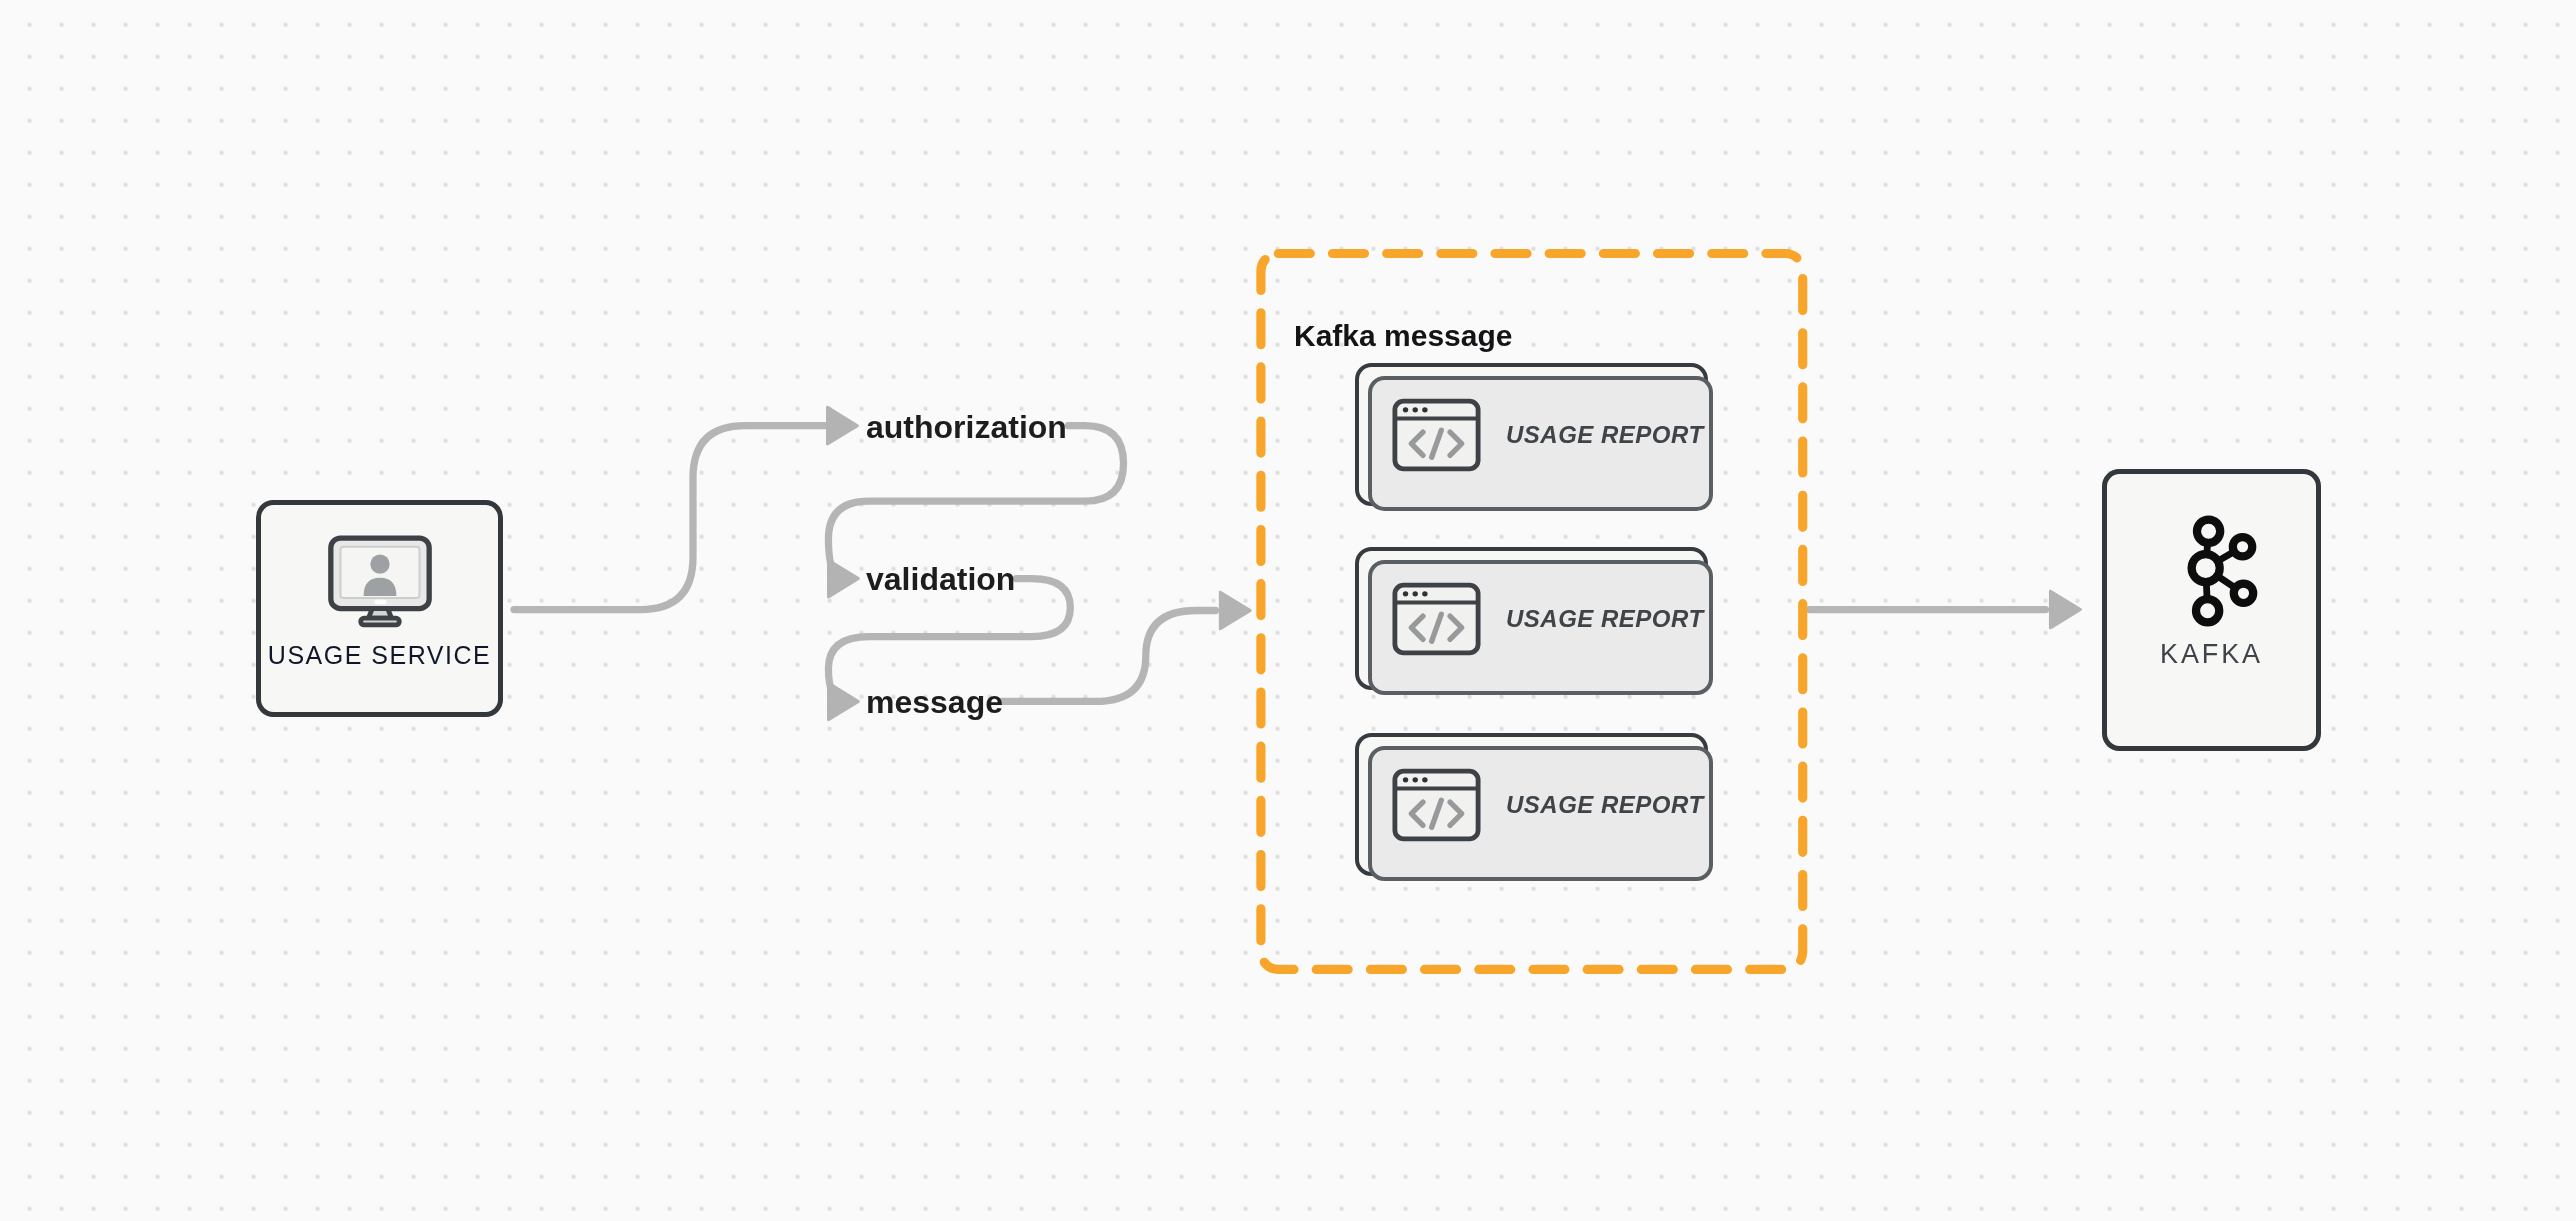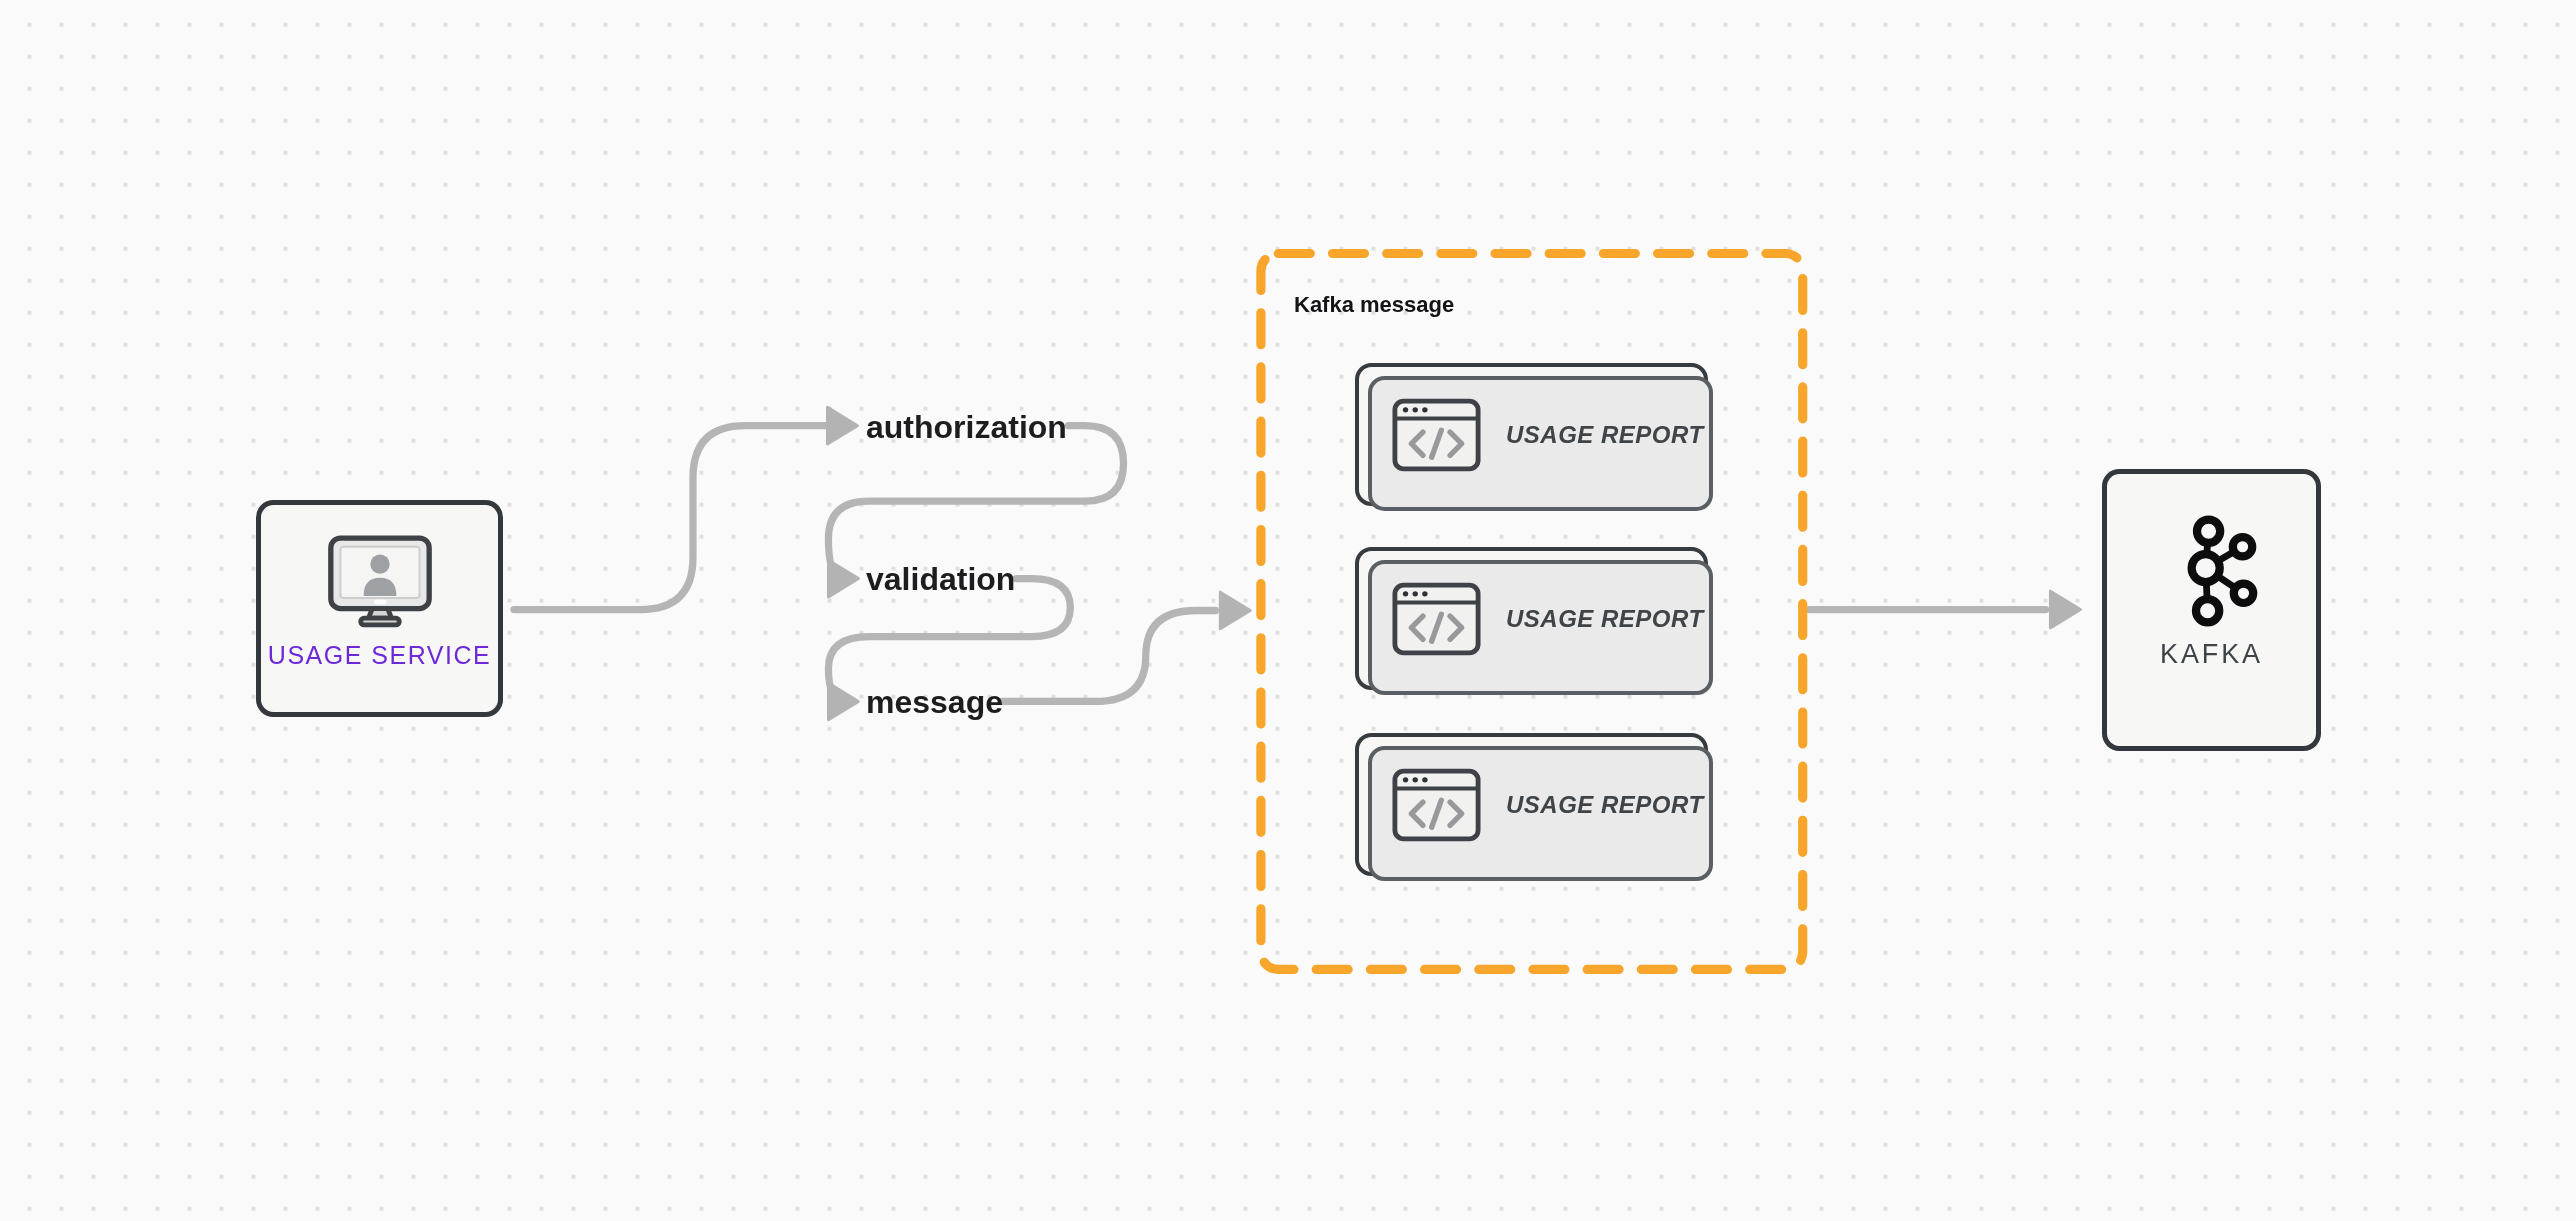--- a/index.html
+++ b/index.html
@@ -35,21 +35,21 @@
   #usage-service-node {
     left: 256px; top: 500px;
     width: 247px; height: 217px;
     padding-top: 29px;
   }
   #usage-service-node .node-label {
     margin-top: 9.7px;
     font-size: 25px;
     font-weight: 500;
     letter-spacing: 1.5px;
-    color: #6d28d9;
+    color: #0f172a;
   }
   #kafka-node {
     left: 2102px; top: 469px;
     width: 219px; height: 282px;
     padding-top: 33px;
   }
   #kafka-node .node-label {
     margin-top: 4px;
     font-size: 27px;
     font-weight: 500;
@@ -62,22 +62,22 @@
     font-size: 32px;
     font-weight: 600;
     color: #1d1d1f;
     white-space: nowrap;
   }
   #flow-label-authorization { left: 866px; top: 427px; }
   #flow-label-validation    { left: 866px; top: 579px; }
   #flow-label-batching      { left: 866px; top: 702px; }
   #kafka-message-title {
     position: absolute;
-    left: 1294px; top: 292px;
-    font-size: 22px;
+    left: 1294px; top: 319px;
+    font-size: 30px;
     font-weight: 600;
     color: #141417;
     white-space: nowrap;
   }
   .report-card {
     position: absolute;
     left: 1355px;
     width: 353px; height: 143px;
     box-sizing: border-box;
     background: #f7f8f5;

